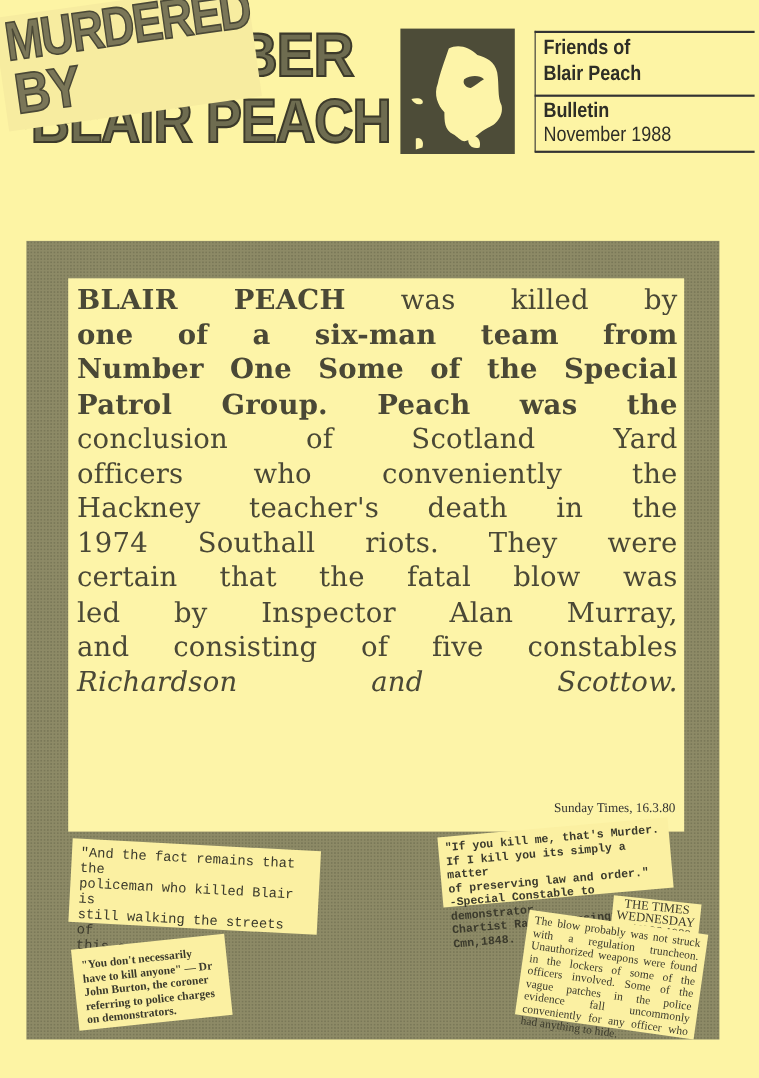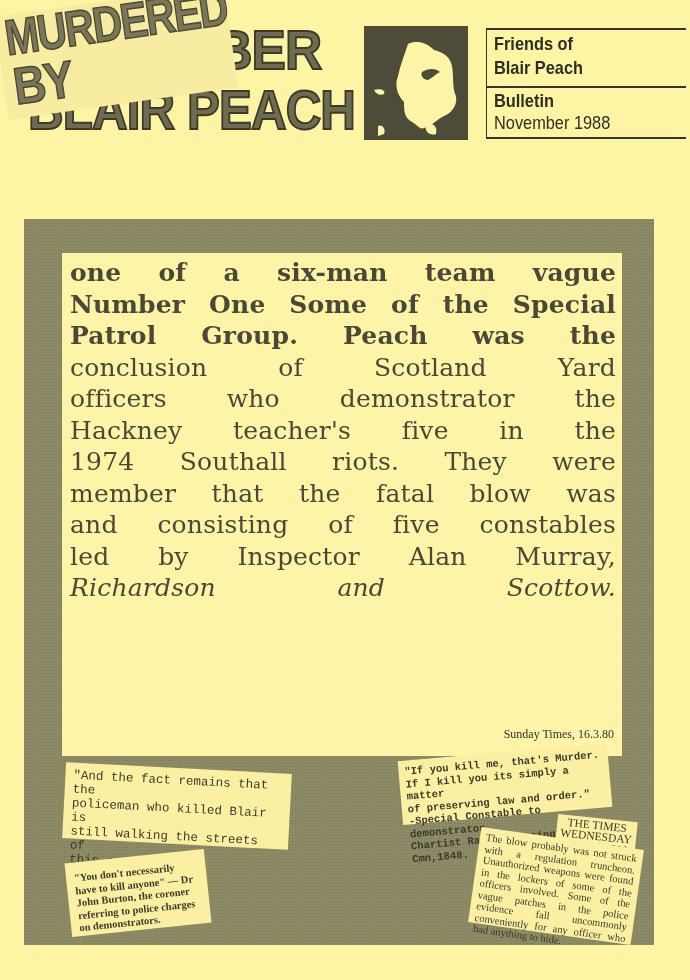--- a/index.html
+++ b/index.html
@@ -94,30 +94,31 @@
   <div>Friends of</div>
   <div>Blair Peach</div>
 </div>
 <div class="info-text bulletin">Bulletin</div>
 <div class="info-text date">November 1988</div>
 
 <div class="panel"></div>
 
 <div class="main-clip">
   <div class="main-text">
-    <span class="ln b">one of a six-man team vague</span>
+    <span class="ln"><span class="b">BLAIR PEACH</span><span> was killed by</span></span>
+    <span class="ln b">one of a six-man team from</span>
     <span class="ln b">Number One Some of the Special</span>
     <span class="ln b">Patrol Group. Peach was the</span>
     <span class="ln">conclusion of Scotland Yard</span>
-    <span class="ln">officers who demonstrator the</span>
-    <span class="ln">Hackney teacher's five in the</span>
+    <span class="ln">officers who conveniently the</span>
+    <span class="ln">Hackney teacher's death in the</span>
     <span class="ln">1974 Southall riots. They were</span>
-    <span class="ln">member that the fatal blow was</span>
+    <span class="ln">certain that the fatal blow was</span>
+    <span class="ln">led by Inspector Alan Murray,</span>
     <span class="ln">and consisting of five constables</span>
-    <span class="ln">led by Inspector Alan Murray,</span>
     <span style="display:block;font-style:italic;">Richardson and Scottow.</span>
   </div>
   <div class="source">Sunday Times, 16.3.80</div>
 </div>
 
 <div class="clip quote1">
   <div>"And the fact remains that the</div>
   <div>policeman who killed Blair is</div>
   <div>still walking the streets of</div>
   <div>this country."</div>

